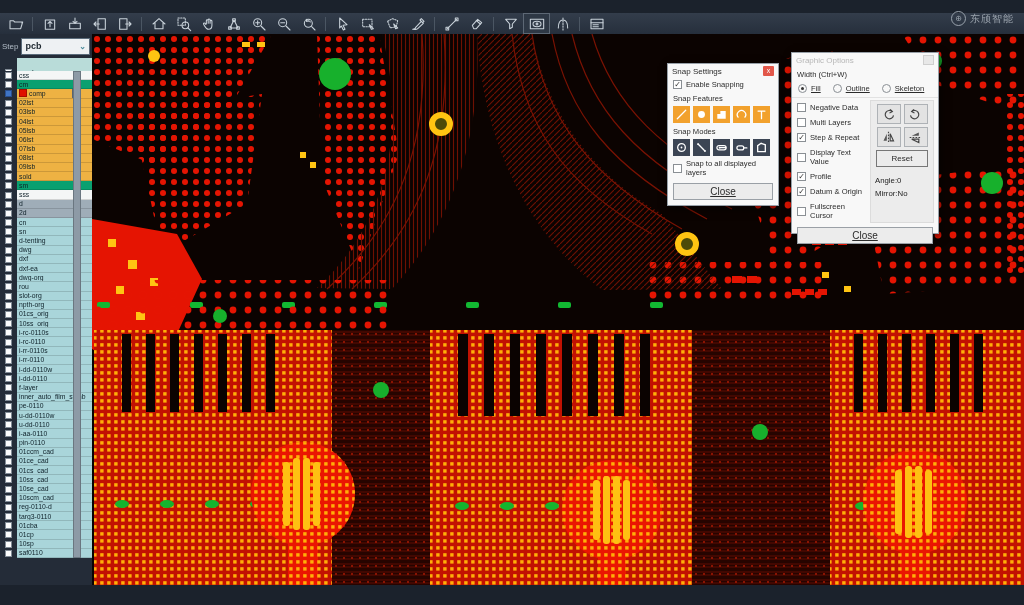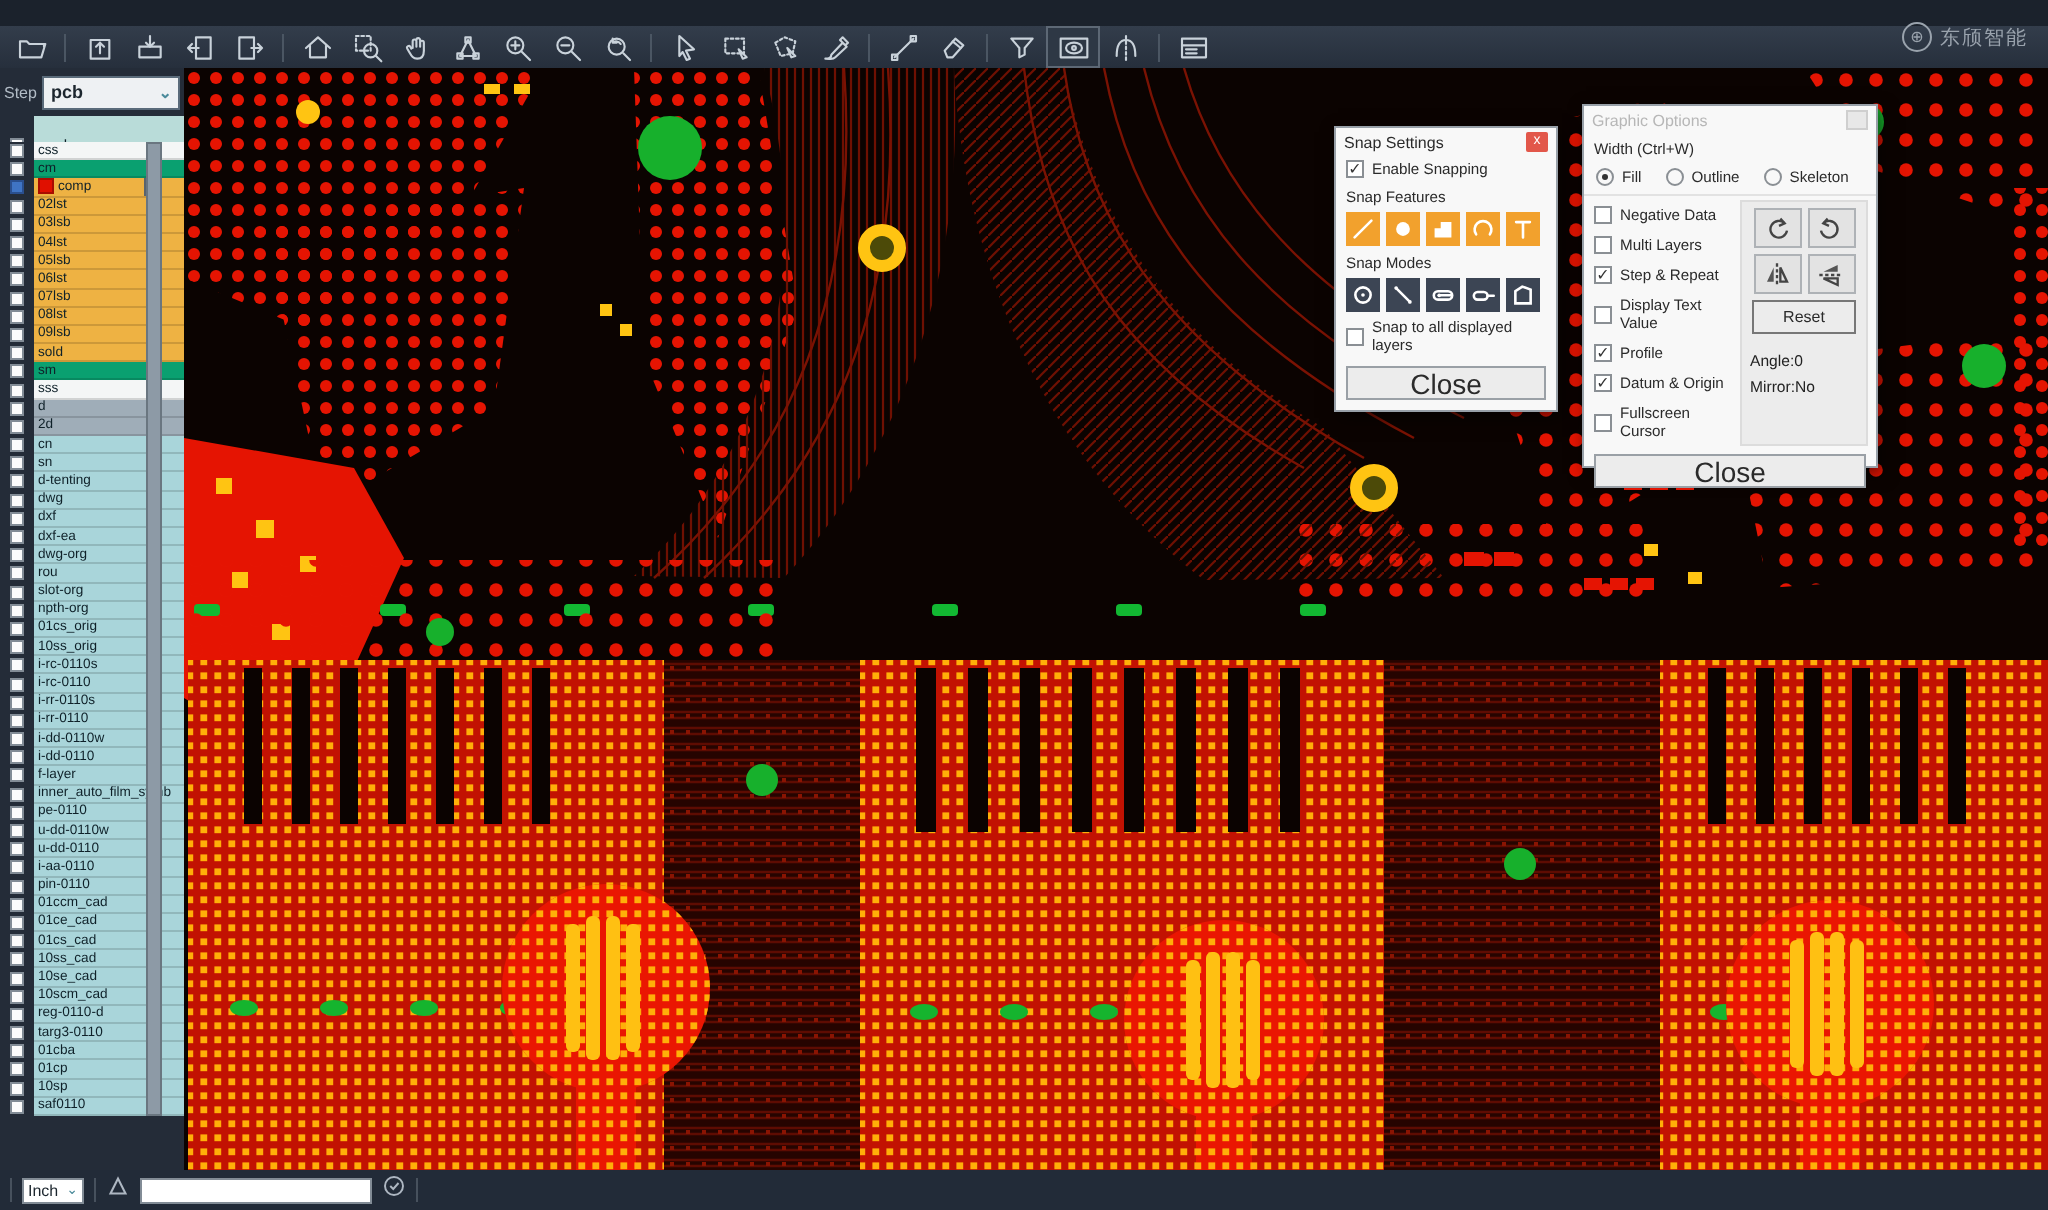--- a/index.html
+++ b/index.html
@@ -45,22 +45,22 @@
   .snap{left:667px;top:63px;width:112px;height:143px;}
   .graphic{left:791px;top:52px;width:148px;height:182px;}
   .graphic .dlg-title{color:#b7b7b7;}
   .chk-row{display:flex;align-items:center;gap:4px;padding:2px 5px;font-size:7.6px;}
   .chk{width:9px;height:9px;background:#fff;border:1px solid #8a8f94;box-sizing:border-box;font-size:8px;line-height:8px;text-align:center;color:#333;flex:none;}
   .sec-label{font-size:7.6px;padding:3px 5px 2px;}
   .icon-row{display:flex;gap:3px;padding:1px 5px;}
   .fbtn{width:17px;height:17px;background:#f2a12d;display:flex;align-items:center;justify-content:center;}
   .mbtn{width:17px;height:17px;background:#3c4554;display:flex;align-items:center;justify-content:center;}
   .fbtn svg,.mbtn svg{width:13px;height:13px;stroke:#fff;fill:none;stroke-width:1.7;stroke-linecap:round;}
-  .dlg-close{margin:4px 5px;height:15px;background:#ececec;border:1px solid #9aa0a6;display:flex;align-items:center;justify-content:center;font-size:14px;}
-  .radio-row{display:flex;align-items:center;padding:3px 6px 4px;gap:4px;border-bottom:1px solid #e2e2e2;}
+  .dlg-close{margin:4px 5px;height:15px;background:#ececec;border:1px solid #9aa0a6;display:flex;align-items:center;justify-content:center;font-size:10px;text-decoration:underline;}
+  .radio-row{display:flex;align-items:center;padding:3px 6px 4px;gap:4px;border-bottom:1px solid #e2e2e2;text-decoration:underline;}
   .radio{width:9px;height:9px;border:1px solid #8a8f94;border-radius:50%;box-sizing:border-box;position:relative;flex:none;}
   .radio.on::after{content:"";position:absolute;left:2px;top:2px;width:3px;height:3px;border-radius:50%;background:#333;}
   .rlabel{font-size:7.6px;margin-right:8px;}
   .gbody{display:flex;padding:2px 4px 0;}
   .gleft{flex:1;}
   .gleft .chk-row{padding:3px 1px;}
   .gright{width:58px;background:#ececec;border:1px solid #dcdcdc;padding:3px 2px;display:flex;flex-wrap:wrap;gap:3px;justify-content:center;align-content:flex-start;}
   .xbtn{width:24px;height:20px;background:#e3e3e3;border:1px solid #aeb2b6;display:flex;align-items:center;justify-content:center;box-sizing:border-box;}
   .xbtn svg{width:15px;height:15px;stroke:#444;fill:none;stroke-width:1.4;}
   .reset-btn{width:50px;height:15px;background:#ececec;border:1px solid #777;display:flex;align-items:center;justify-content:center;font-size:8px;}
@@ -1017,35 +1017,14 @@
         <div class="reset-btn">Reset</div>
         <div class="gright-info">
           <div>Angle:0</div>
           <div>Mirror:No</div>
         </div>
       </div>
     </div>
     <div class="dlg-close">Close</div>
   </div>
 
-  <div class="bottombar">
-    <span class="bsep"></span>
-    <div class="unit-select">
-      <span>Inch</span>
-      <span class="unit-chevron">⌄</span>
-    </div>
-    <span class="bsep"></span>
-    <span class="page-icon">
-      <svg viewBox="0 0 16 16">
-          <path d="M3 13L8 3l5 10z M3 13h10"></path>
-        </svg>
-    </span>
-    <input class="cmd-input" value="" style="">
-    <span class="refresh-icon">
-      <svg viewBox="0 0 16 16">
-          <circle cx="8" cy="8" r="6"></circle>
-          <path d="M5.5 8l2 2 3.5-4"></path>
-        </svg>
-    </span>
-    <span class="bsep"></span>
-  </div>
 
 </div>
 
 </body></html>

